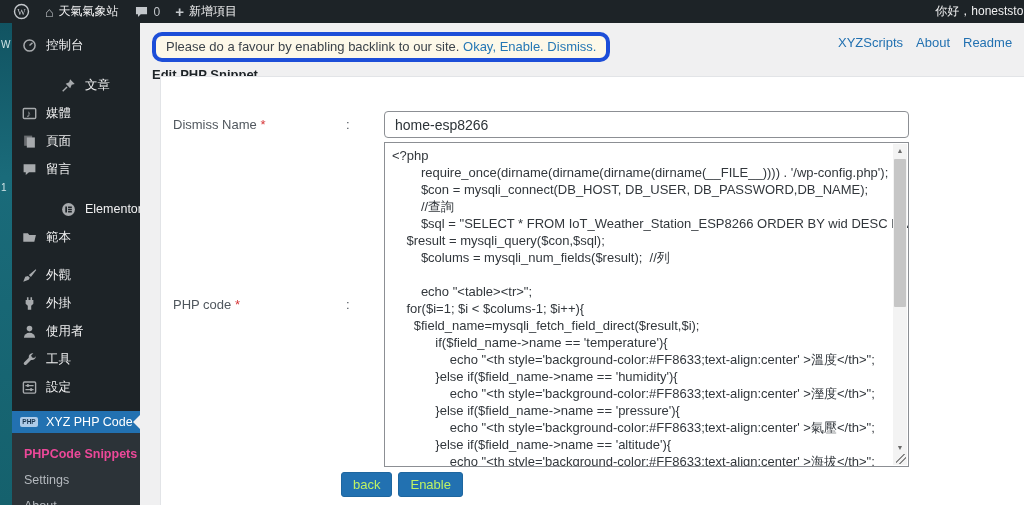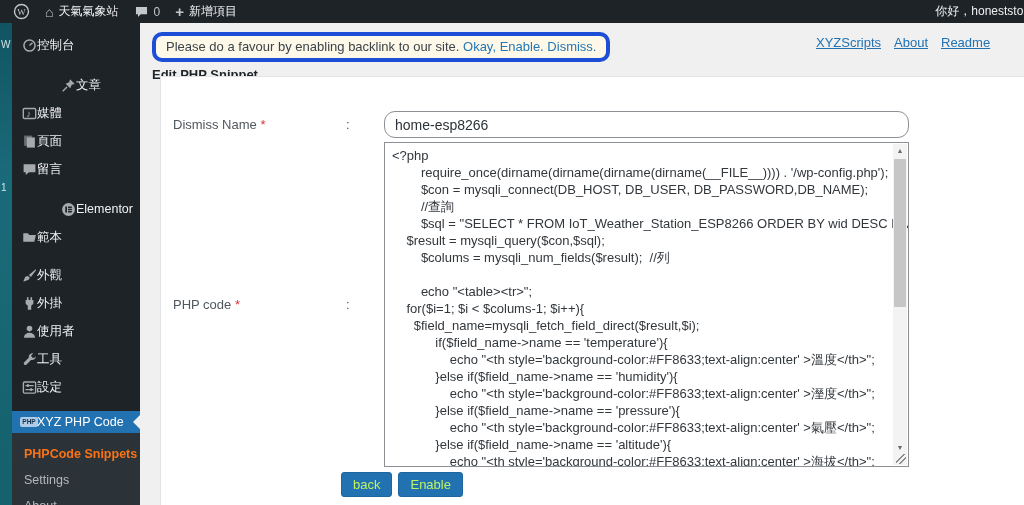--- a/index.html
+++ b/index.html
@@ -23,53 +23,53 @@
   .ab-new { margin-left:15px; }
   .ab-home-glyph { font-size:14px; color:#c3c7cb; line-height:1; }
   .ab-plus { font-size:15px; color:#c3c7cb; font-weight:bold; line-height:1; }
   .ab-count { color:#c3c7cb; }
   .greeting { position:absolute; right:-10px; top:0; height:23px; line-height:23px; font-size:12px;
     color:#f0f0f1; white-space:nowrap; }
 
   
   .sidebar { position:absolute; left:12px; top:23px; width:128px; height:482px; background:#1d2327;
     color:#f0f0f1; font-size:12.5px; z-index:5; }
-  .menu-item { display:flex; align-items:center; height:28px; padding-left:9px; cursor:pointer; }
+  .menu-item { display:flex; align-items:center; height:28px; padding-left:9px; gap:9px; cursor:pointer; }
   .menu-item .mi-icon { width:16px; height:16px; display:flex; align-items:center; justify-content:center; flex:none; }
   .mt8 { margin-top:8px; } .mt12 { margin-top:12px;padding-left:48px; } .mt10 { margin-top:10px; }
   .menu-item.active { background:#2271b1; color:#fff; height:22px; position:relative; }
   .menu-item.active::after { content:""; position:absolute; right:0; top:50%; transform:translateY(-50%);
     width:0; height:0; border-top:7px solid transparent; border-bottom:7px solid transparent;
     border-right:7px solid #f0f0f1; }
   .php-badge { background:#aecbe8; color:#16324c; font-size:6.5px; font-weight:bold; border-radius:2px;
     padding:2px 2px; line-height:1; letter-spacing:0; }
   .submenu { background:#2c3338; padding:8px 0 14px; }
   .submenu-item { padding:6px 0 6px 12px; color:#b4b9be; cursor:pointer; }
-  .submenu-item.current { color:#f97316; font-weight:bold; }
+  .submenu-item.current { color:#ec4899; font-weight:bold; }
 
   
   .content { position:absolute; left:140px; top:23px; width:884px; height:482px; background:#f0f0f1; }
-  .top-links { position:absolute; left:676px; top:12px; display:flex; gap:13px; font-size:13px;
-    color:#2271b1; white-space:nowrap;text-decoration:underline; }
+  .top-links { position:absolute; left:698px; top:12px; display:flex; gap:13px; font-size:13px;
+    color:#2271b1; white-space:nowrap; }
   .top-links span { cursor:pointer; }
   .notice { display:inline-block; margin:9px 0 0 12px; background:#fdf8e8; border:4px solid #1d4ed8;
     border-radius:10px; padding:3px 10px 4px; font-size:13px; color:#3c434a; white-space:nowrap; }
   .notice a { color:#2577b5; text-decoration:none; cursor:pointer; }
   .page-title { margin:5px 0 0 12px; font-size:13px; font-weight:bold; color:#1d2327; }
 
   .panel { position:absolute; left:20px; top:53px; width:884px; height:470px; background:#fff;
     border:1px solid #e2e4e7; }
   .form-row { display:flex; align-items:center; padding-left:12px; }
   .row1 { margin-top:34px; }
   .row2 { margin-top:4px; }
   .f-label { width:173px; color:#50575e; font-size:13px; }
   .req { color:#d63638; }
   .f-colon { width:38px; color:#50575e; font-size:13px; }
   .f-field { width:525px; }
-  .text-input { width:525px; height:27px; border:1px solid #8c8f94; border-radius:11px; padding:0 10px;
+  .text-input { width:525px; height:27px; border:1px solid #8c8f94; border-radius:4px; padding:0 10px;
     font-family:"Liberation Sans",sans-serif; font-size:14px; color:#2c3338; background:#fff; }
   .ta-wrap { position:relative; width:525px; height:325px; border:1px solid #8c8f94; border-radius:0;
     background:#fff; overflow:hidden; }
   .code-area { position:absolute; left:0; top:0; width:100%; height:100%; border:none; outline:none;
     resize:none; padding:4px 22px 4px 7px; font-family:"Liberation Sans",sans-serif; font-size:13px;
     line-height:17px; color:#32373c; white-space:pre; overflow:hidden; background:transparent; }
   .sb { position:absolute; top:1px; right:1px; bottom:1px; width:14px; background:#f3f3f3; }
   .sb-up, .sb-down { position:absolute; left:0; width:14px; height:13px; color:#6b6b6b; font-size:7px;
     text-align:center; line-height:13px; cursor:pointer; }
   .sb-up { top:0; } .sb-down { bottom:11px; }

